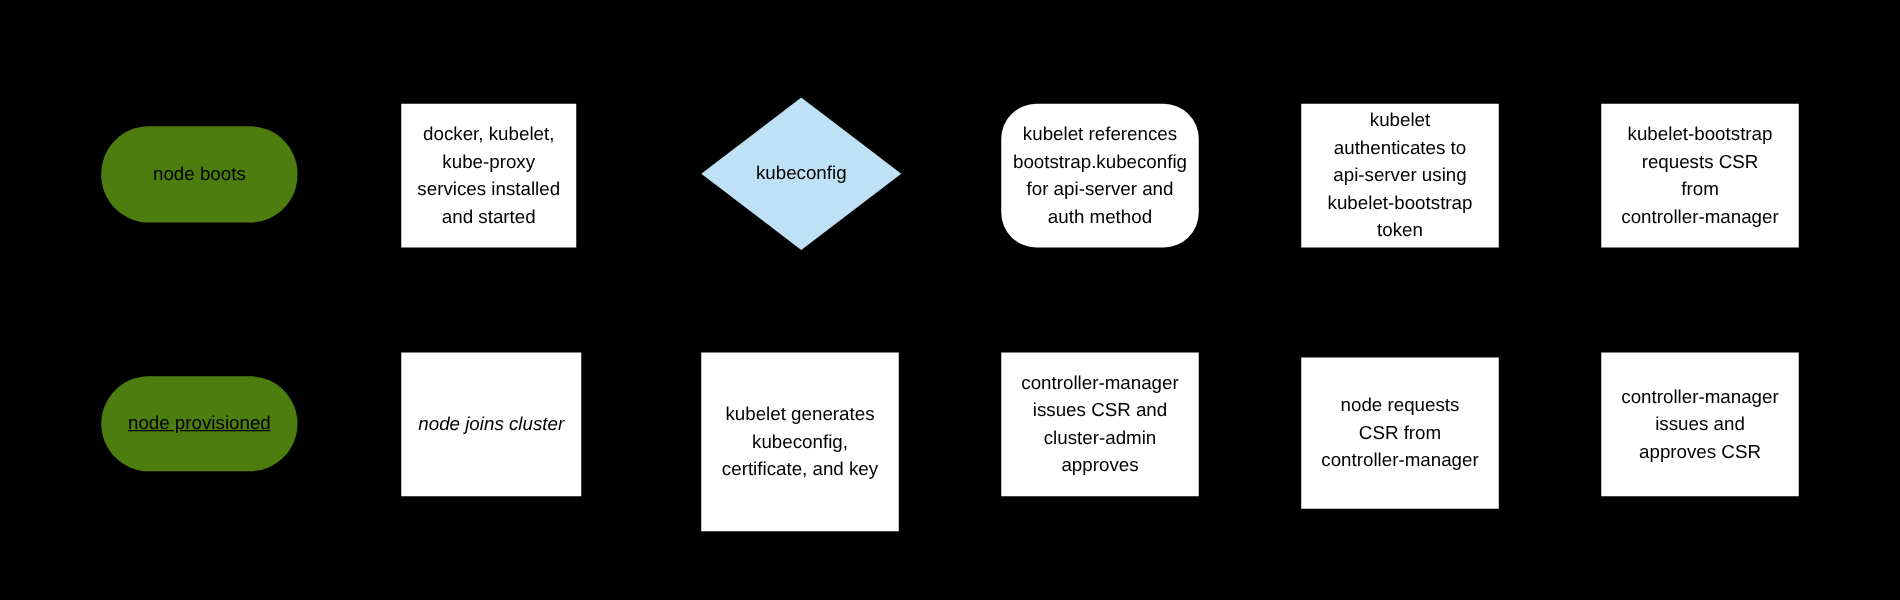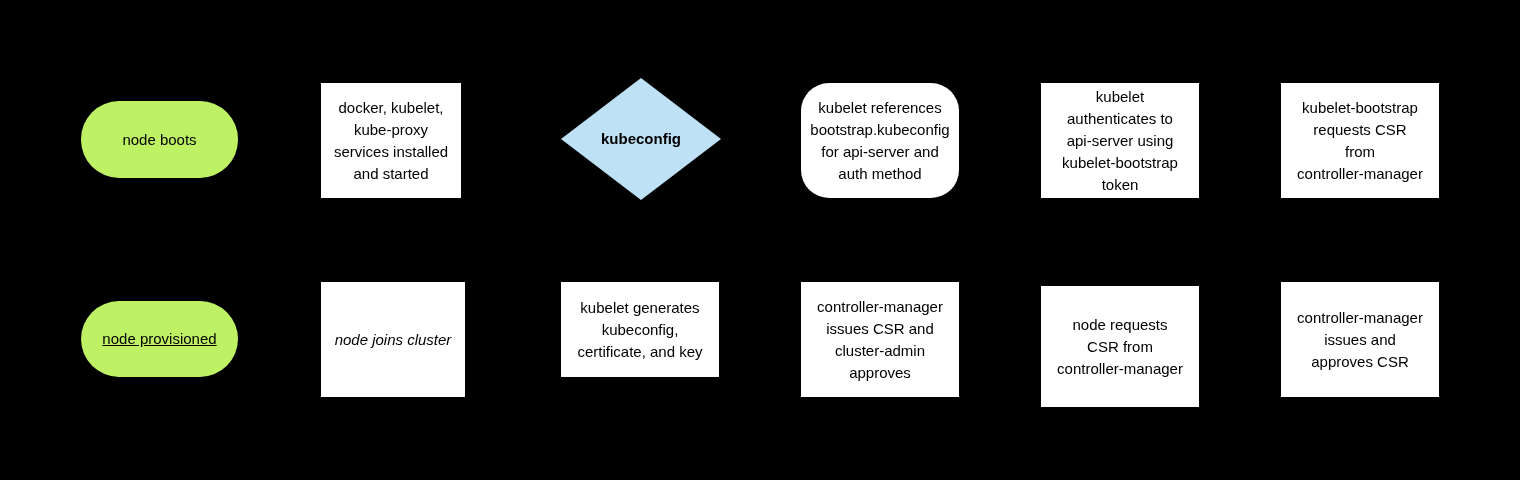--- a/index.html
+++ b/index.html
@@ -37,41 +37,40 @@
     width: 100%;
     white-space: pre-line;
     overflow: visible;
   }
   
   .shape-process {
     background: #ffffff;
   }
   
   .shape-terminator {
-    background: #bef264;
+    background: #4d7c0f;
     border-radius: 38px;
   }
   
   .shape-decision {
     background: transparent;
   }
   .shape-decision .diamond-bg {
     position: absolute;
     left: 0;
     top: 0;
     width: 100%;
     height: 100%;
     background: #bfe1f5;
     -webkit-clip-path: polygon(50% 0%, 100% 50%, 50% 100%, 0% 50%);
     clip-path: polygon(50% 0%, 100% 50%, 50% 100%, 0% 50%);
   }
   .shape-decision .label {
     position: relative;
     z-index: 2;
-    font-weight: bold;
   }
 </style>
 </head>
 <body>
 
 <div id="canvas" style="width: 1520px; height: 480px; background: rgb(0, 0, 0);">
     <div class="node shape-terminator" style="left: 81px; top: 101px; width: 157px; height: 77px;">
       <span class="label">node boots</span>
     </div>
     <div class="node shape-process" style="left: 321px; top: 83px; width: 140px; height: 115px;">
@@ -102,21 +101,21 @@
 requests CSR
 from
 controller-manager</span>
     </div>
     <div class="node shape-terminator" style="left: 81px; top: 301px; width: 157px; height: 76px; text-decoration: underline;">
       <span class="label">node provisioned</span>
     </div>
     <div class="node shape-process" style="left: 321px; top: 282px; width: 144px; height: 115px; font-style: italic;">
       <span class="label">node joins cluster</span>
     </div>
-    <div class="node shape-process" style="left: 561px; top: 282px; width: 158px; height: 95px;">
+    <div class="node shape-process" style="left: 561px; top: 282px; width: 158px; height: 143px;">
       <span class="label">kubelet generates
 kubeconfig,
 certificate, and key</span>
     </div>
     <div class="node shape-process" style="left: 801px; top: 282px; width: 158px; height: 115px;">
       <span class="label">controller-manager
 issues CSR and
 cluster-admin
 approves</span>
     </div>

